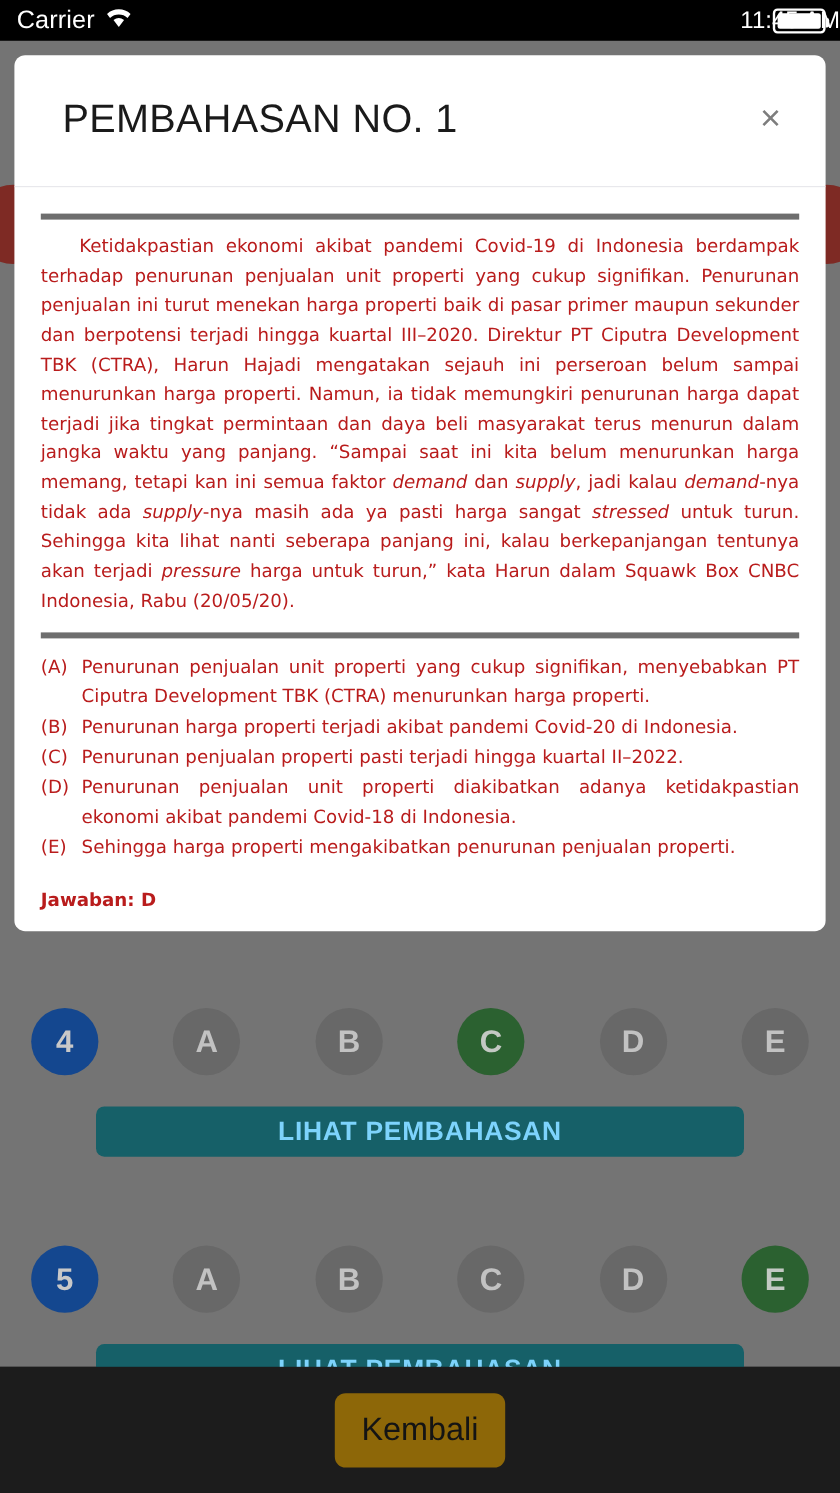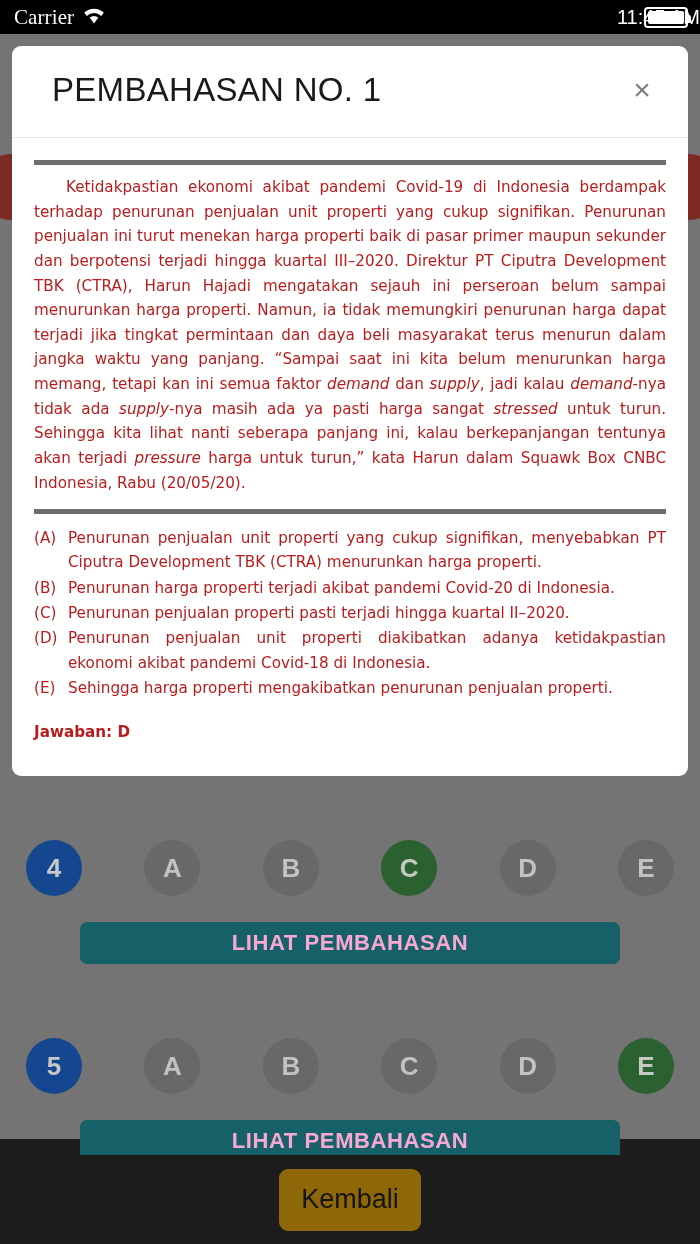--- a/index.html
+++ b/index.html
@@ -11,21 +11,21 @@
   }
   #root { position:relative; width:700px; height:1244px; background:#1c1c1c; }
 
   
   .statusbar {
     position:absolute; top:0; left:0; width:700px; height:34px;
     background:#000; color:#fff;
     display:flex; align-items:center;
   }
   .sb-left { display:flex; align-items:center; gap:7px; padding-left:14px; }
-  .sb-carrier { font-size:21px; letter-spacing:.1px;font-family:Liberation Serif, serif; }
+  .sb-carrier { font-size:21px; letter-spacing:.1px; }
   .sb-center {
     position:absolute; left:0; right:0; text-align:right;
     font-size:20px; font-weight:400;
   }
   .sb-right { margin-left:auto; padding-right:12px; display:flex; align-items:center; }
   .battery { width:44px; height:21px; border:2px solid #fff; border-radius:4px; position:relative; }
   .battery::after{ content:""; position:absolute; right:-5px; top:6px; width:3px; height:8px; background:#fff; border-radius:0 2px 2px 0;}
   .battery-fill{ position:absolute; top:2px; left:2px; bottom:2px; right:2px; background:#fff; border-radius:2px; }
 
   
@@ -49,42 +49,42 @@
     display:flex; align-items:center; justify-content:center;
     font-size:26px; font-weight:700; color:#c2c2c2;
     background:#686868; flex:0 0 auto;
   }
   .circ.num { background:#14478f; color:#c8c8c8; }
   .circ.correct { background:#2b6130; color:#c3c9c3; }
   .lihat {
     margin:26px auto 0; width:540px; height:42px;
     background:#166068; border-radius:7px;
     display:flex; align-items:center; justify-content:center;
-    color:#f9a8d4; font-size:22px; font-weight:700; letter-spacing:.6px;
+    color:#7dd3fc; font-size:22px; font-weight:700; letter-spacing:.6px;
   }
 
   
   .bottombar {
-    position:absolute; left:0; bottom:0; width:700px; height:89px;
+    position:absolute; left:0; bottom:0; width:700px; height:105px;
     background:#1c1c1c; display:flex; align-items:center; justify-content:center;
   }
   .kembali {
     width:142px; height:62px; background:#8d6708; border-radius:9px;
     display:flex; align-items:center; justify-content:center;
     color:#141414; font-size:27px;
   }
 
   
   .modal {
     position:absolute; left:12px; top:46px; width:676px; height:730px;
     background:#fff; border-radius:9px; overflow:hidden;
     display:flex; flex-direction:column;
   }
   .modal-head {
-    height:92px; flex:0 0 auto; display:flex; align-items:center;
+    height:110px; flex:0 0 auto; display:flex; align-items:center;
     padding:0 24px 4px 40px; border-bottom:1px solid #e8e8ec;
   }
   .modal-title { font-size:33px; color:#1a1a1a; letter-spacing:.3px; }
   .close-btn {
     margin-left:auto; width:44px; height:44px;
     display:flex; align-items:center; justify-content:center;
     color:#7d7d7d; font-size:30px; line-height:1; font-weight:400;
   }
   .modal-body {
     flex:1 1 auto; padding:16px 22px 0 22px;
@@ -184,21 +184,21 @@
         <li class="opt-item">
           <span class="opt-key">(A)</span>
           <span class="opt-text">Penurunan penjualan unit properti yang cukup signifikan, menyebabkan PT Ciputra Development TBK (CTRA) menurunkan harga properti.</span>
         </li>
         <li class="opt-item">
           <span class="opt-key">(B)</span>
           <span class="opt-text">Penurunan harga properti terjadi akibat pandemi Covid-20 di Indonesia.</span>
         </li>
         <li class="opt-item">
           <span class="opt-key">(C)</span>
-          <span class="opt-text">Penurunan penjualan properti pasti terjadi hingga kuartal II–2020.</span>
+          <span class="opt-text">Penurunan penjualan properti pasti terjadi hingga kuartal II–2022.</span>
         </li>
         <li class="opt-item">
           <span class="opt-key">(D)</span>
           <span class="opt-text">Penurunan penjualan unit properti diakibatkan adanya ketidakpastian ekonomi akibat pandemi Covid-18 di Indonesia.</span>
         </li>
         <li class="opt-item">
           <span class="opt-key">(E)</span>
           <span class="opt-text">Sehingga harga properti mengakibatkan penurunan penjualan properti.</span>
         </li>
       </ul>

